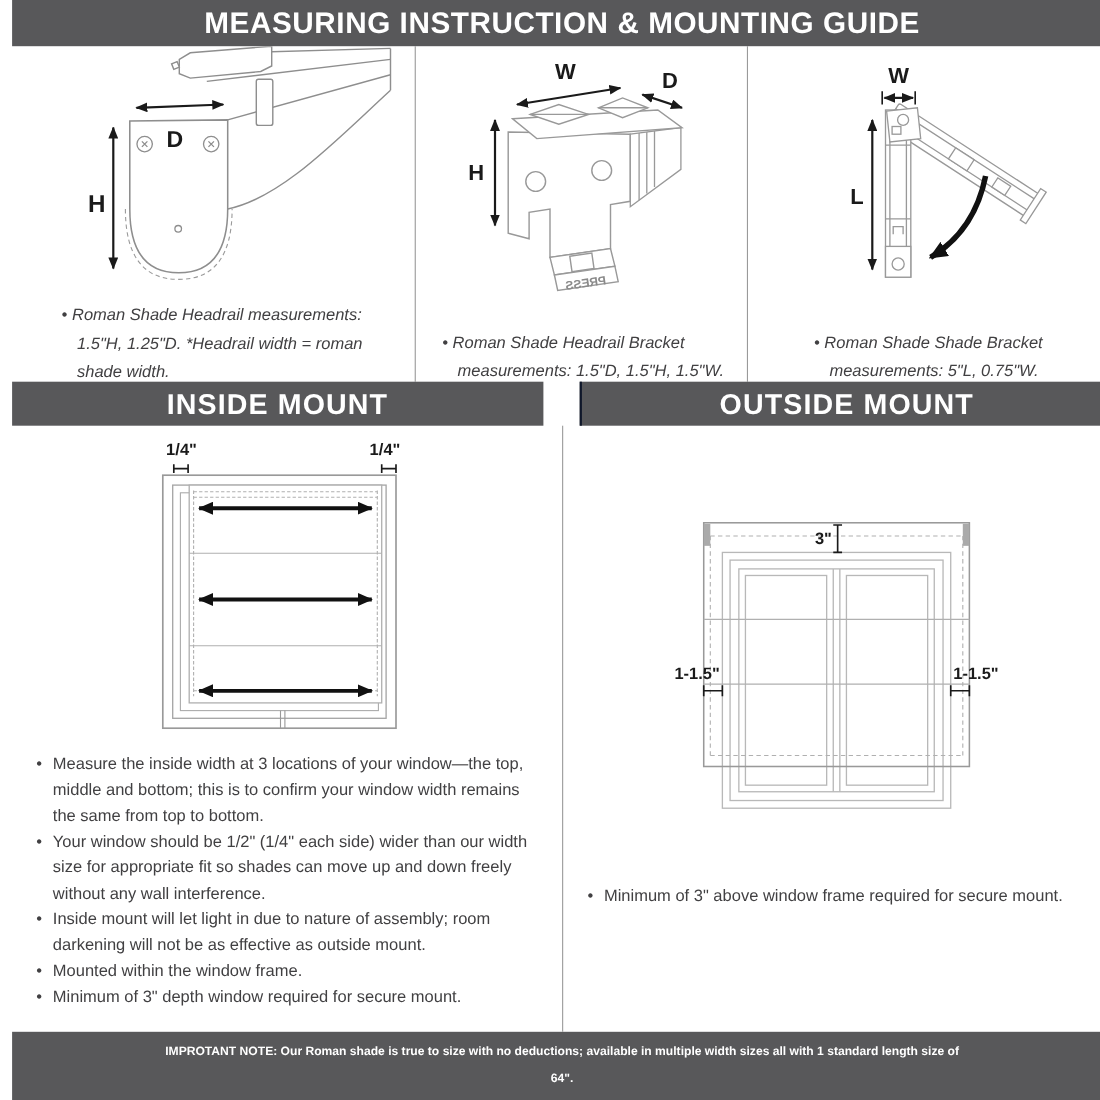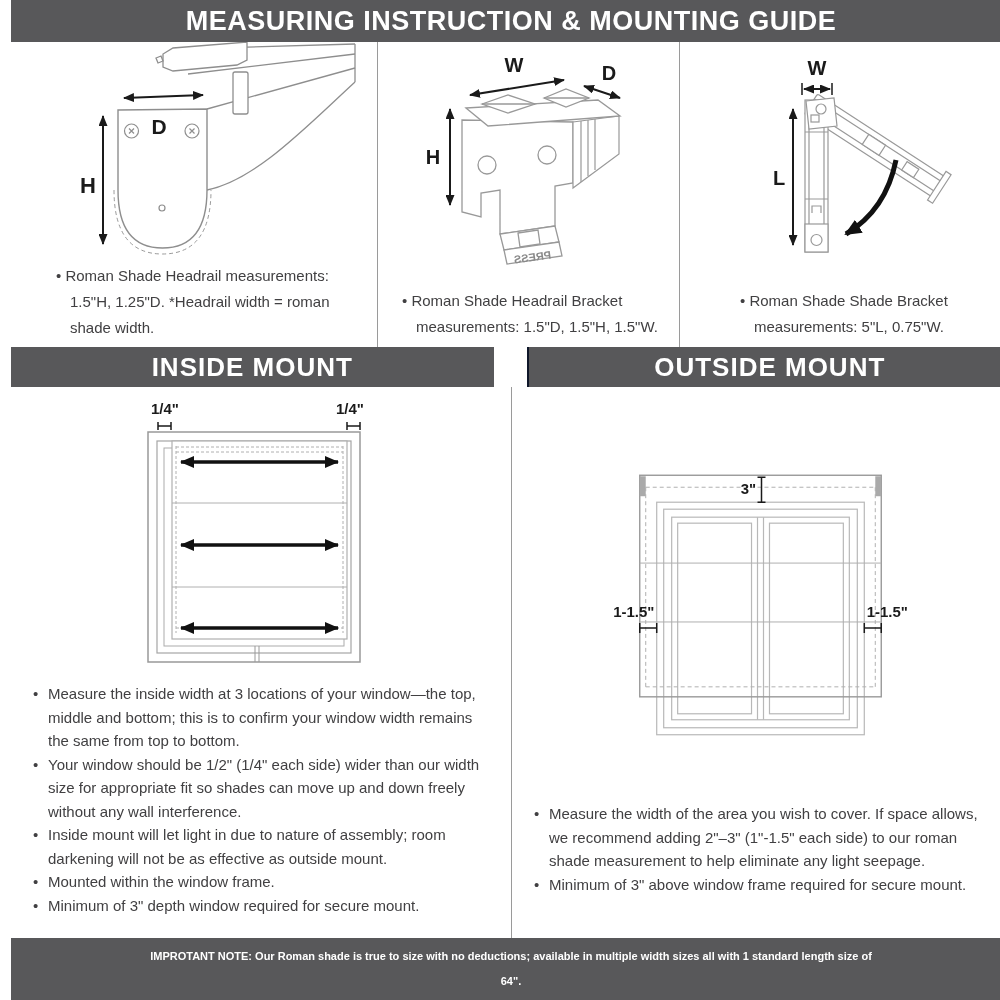--- a/index.html
+++ b/index.html
@@ -6,21 +6,21 @@
   .page{width:1000px;height:1000px;position:relative;background:#fff;overflow:hidden;
         font-family:"Liberation Sans", sans-serif;color:#414042;padding-left:11px;}
   .bar{background:#58585a;color:#fff;font-weight:bold;display:flex;align-items:center;justify-content:center;}
   .top-bar{height:42px;font-size:27px;letter-spacing:.5px;}
   .top-section{display:flex;height:305px;}
   .col{box-sizing:border-box;}
   .col1{width:366px;}
   .col2{width:303px;border-left:1px solid #9a9a9a;border-right:1px solid #9a9a9a;}
   .col3{width:331px;}
   .col svg{display:block;}
-  .cap{font-size:15px;line-height:26px;margin-top:6px;}
+  .cap{font-size:15px;line-height:26px;margin-top:17px;font-style:italic;}
   .cap .l{padding-left:14px;}
   .cap .first{padding-left:0;}
   .cap .first::before{content:"\2022  ";}
   .mount-headers{display:flex;height:40px;text-align:right;}
   .mh{flex:1;background:#58585a;color:#fff;font-weight:bold;font-size:26px;letter-spacing:1px;
       display:flex;align-items:center;justify-content:center;}
   .mh.right{border-left:2px solid #0f172a;margin-left:33px;}
   .mount-body{display:flex;height:551px;}
   .mcol{box-sizing:border-box;}
   .mcol.left{width:500px;padding-top:13px;}
@@ -275,21 +275,20 @@
         <text class="dlabel" x="122" y="177" font-size="15" text-anchor="middle">1-1.5"</text>
         <text class="dlabel" x="376" y="177" font-size="15" text-anchor="middle">1-1.5"</text>
         <g stroke="#1a1a1a" stroke-width="1.5">
           <path d="M128,183 L128,193 M128,188 L145,188 M145,183 L145,193" fill="none"></path>
         </g>
         <g stroke="#1a1a1a" stroke-width="1.5">
           <path d="M353,183 L353,193 M353,188 L370,188 M370,183 L370,193" fill="none"></path>
         </g>
       </svg>
       <ul class="bullets">
-        <li>Measure the width of the area you wish to cover. If space allows, we recommend adding 2"–3" (1"-1.5" each side) to our roman shade measurement to help eliminate any light seepage.</li>
         <li>Minimum of 3" above window frame required for secure mount.</li>
       </ul>
     </div>
   </section>
 
   <footer class="bar note-bar">
     <div class="note-text">IMPROTANT NOTE: Our Roman shade is true to size with no deductions; available in multiple width sizes all with 1 standard length size of 64".</div>
   </footer>
 
 </div>

